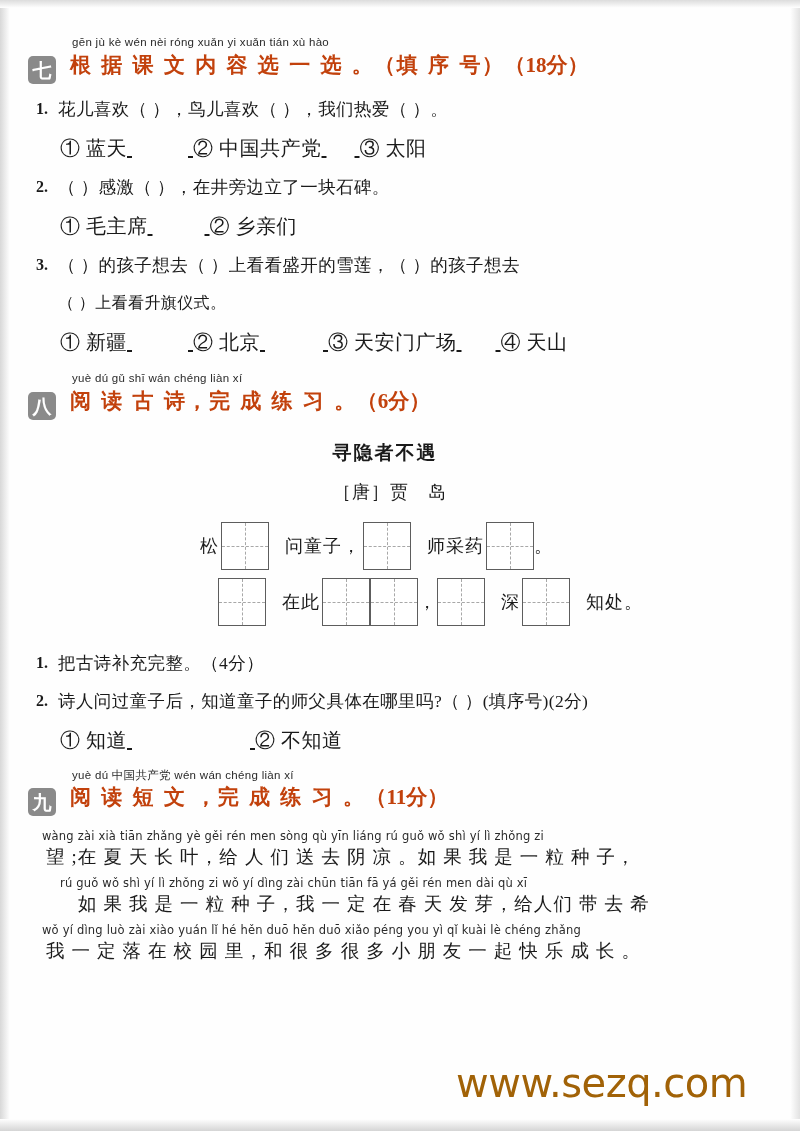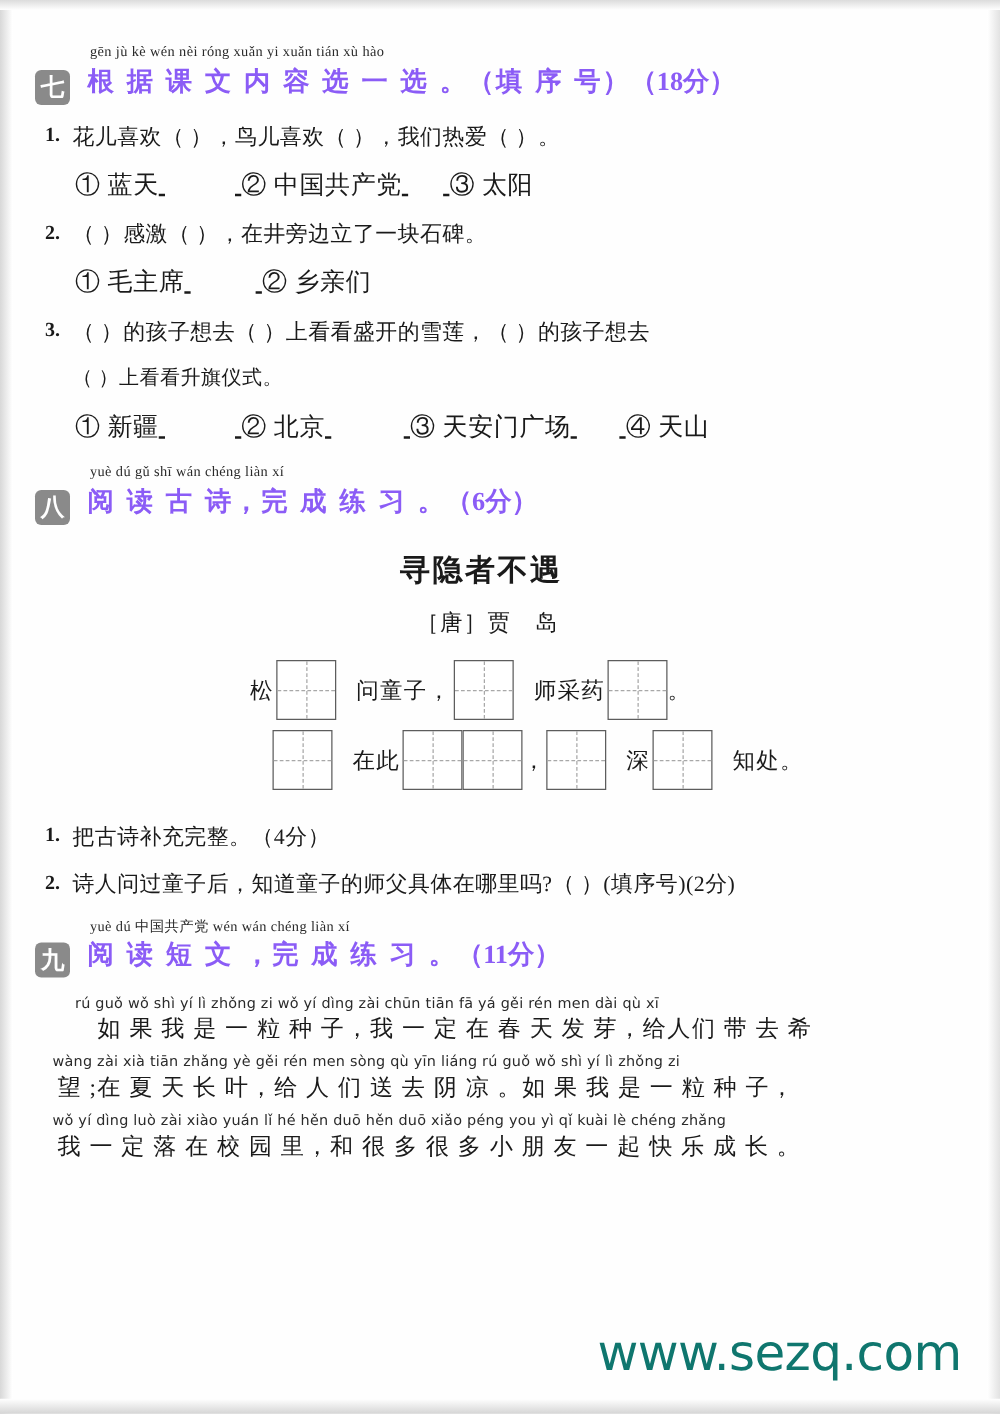--- a/index.html
+++ b/index.html
@@ -79,34 +79,34 @@
     font-size: 19px;
     font-weight: bold;
     line-height: 28px;
     text-align: center;
     letter-spacing: 0;
   }
   .sec-pinyin-row {
     position: absolute;
     left: 44px;
     top: 4px;
-    font-family: Liberation Serif, serif;
+    font-family: Liberation Sans, sans-serif;
     font-size: 11.5px;
     color: #2a2a2a;
     letter-spacing: 0.3px;
     white-space: nowrap;
   }
   .sec-title {
     position: absolute;
     left: 42px;
     top: 19px;
     font-family: "DejaVu Sans", sans-serif;
     font-size: 21px;
     font-weight: bold;
-    color: #8b5cf6;
+    color: #c2410c;
     white-space: nowrap;
     letter-spacing: 1.5px;
   }
   .sec-title .score {
     font-family: "Liberation Serif", serif;
     font-weight: bold;
     letter-spacing: 0;
   }
 
   
@@ -147,21 +147,21 @@
   }
   .opt {
     display: inline-block;
     letter-spacing: 0.5px;
   }
 
   
   .poem-title {
     text-align: center;
     font-family: "DejaVu Sans", sans-serif;
-    font-size: 24px;
+    font-size: 19px;
     font-weight: bold;
     letter-spacing: 2px;
     margin-top: 14px;
     padding-right: 30px;
   }
   .poem-author {
     text-align: center;
     font-size: 18px;
     margin-top: 14px;
     letter-spacing: 1px;
@@ -249,25 +249,25 @@
     letter-spacing: 1.2px;
     margin-top: 1px;
     padding-left: 20px;
   }
   .p-han.indent {
     padding-left: 36px;
   }
 
   .watermark {
     position: absolute;
-    left: 478px;
+    left: 456px;
     top: 1060px;
     font-family: "DejaVu Sans", sans-serif;
     font-size: 40px;
-    color: #0f766e;
+    color: #a16207;
     letter-spacing: -0.5px;
     user-select: none;
   }
 </style>
 </head>
 <body>
 
 <div class="page">
   <div class="page-edge-left"></div>
   <div class="page-edge-right"></div>
@@ -374,37 +374,42 @@
 
       <div class="q" style="margin-top:18px">
         <span class="q-num">1.</span>
         <span class="q-text">把古诗补充完整。（4分）</span>
       </div>
 
       <div class="q">
         <span class="q-num">2.</span>
         <span class="q-text">诗人问过童子后，知道童子的师父具体在哪里吗?（        ）(填序号)(2分)</span>
       </div>
+      <div class="opts">
+        <span class="opt">① 知道</span>
+        <span style="display:inline-block;width:118px"></span>
+        <span class="opt">② 不知道</span>
+      </div>
     </div>
 
     <div class="section" style="margin-top:4px">
       <div class="sec-head">
         <div class="sec-badge">九</div>
         <div class="sec-pinyin-row">yuè  dú  中国共产党 wén   wán chéng liàn  xí</div>
         <div class="sec-title"><span>阅 读 短 文 ，完 成 练 习 。</span><span class="score">（11分）</span></div>
       </div>
 
       <div class="passage">
         <div class="p-line">
+          <div class="p-pinyin" style="padding-left:0">wàng    zài xià tiān zhǎng yè    gěi rén men sòng  qù  yīn liáng     rú  guǒ wǒ shì  yí   lì  zhǒng zi</div>
+          <div class="p-han" style="padding-left:4px">望 ;在 夏 天  长  叶，给 人 们  送  去 阴  凉 。如 果 我 是 一 粒  种  子，</div>
+        </div>
+        <div class="p-line">
           <div class="p-pinyin">rú  guǒ wǒ shì  yí   lì  zhǒng zi     wǒ  yí  dìng zài chūn tiān  fā  yá    gěi rén men dài  qù  xī</div>
           <div class="p-han indent">如 果 我 是 一 粒  种  子，我 一 定 在 春 天 发 芽，给人们 带 去 希</div>
-        </div>
-        <div class="p-line">
-          <div class="p-pinyin" style="padding-left:0">wàng    zài xià tiān zhǎng yè    gěi rén men sòng  qù  yīn liáng     rú  guǒ wǒ shì  yí   lì  zhǒng zi</div>
-          <div class="p-han" style="padding-left:4px">望 ;在 夏 天  长  叶，给 人 们  送  去 阴  凉 。如 果 我 是 一 粒  种  子，</div>
         </div>
         <div class="p-line">
           <div class="p-pinyin" style="padding-left:0">wǒ  yí  dìng luò zài xiào yuán  lǐ    hé  hěn duō hěn duō xiǎo péng you  yì   qǐ  kuài  lè  chéng zhǎng</div>
           <div class="p-han" style="padding-left:4px">我 一 定 落 在 校  园  里，和 很 多 很 多 小  朋  友 一 起 快 乐  成   长  。</div>
         </div>
       </div>
     </div>
 
   </div>
 

